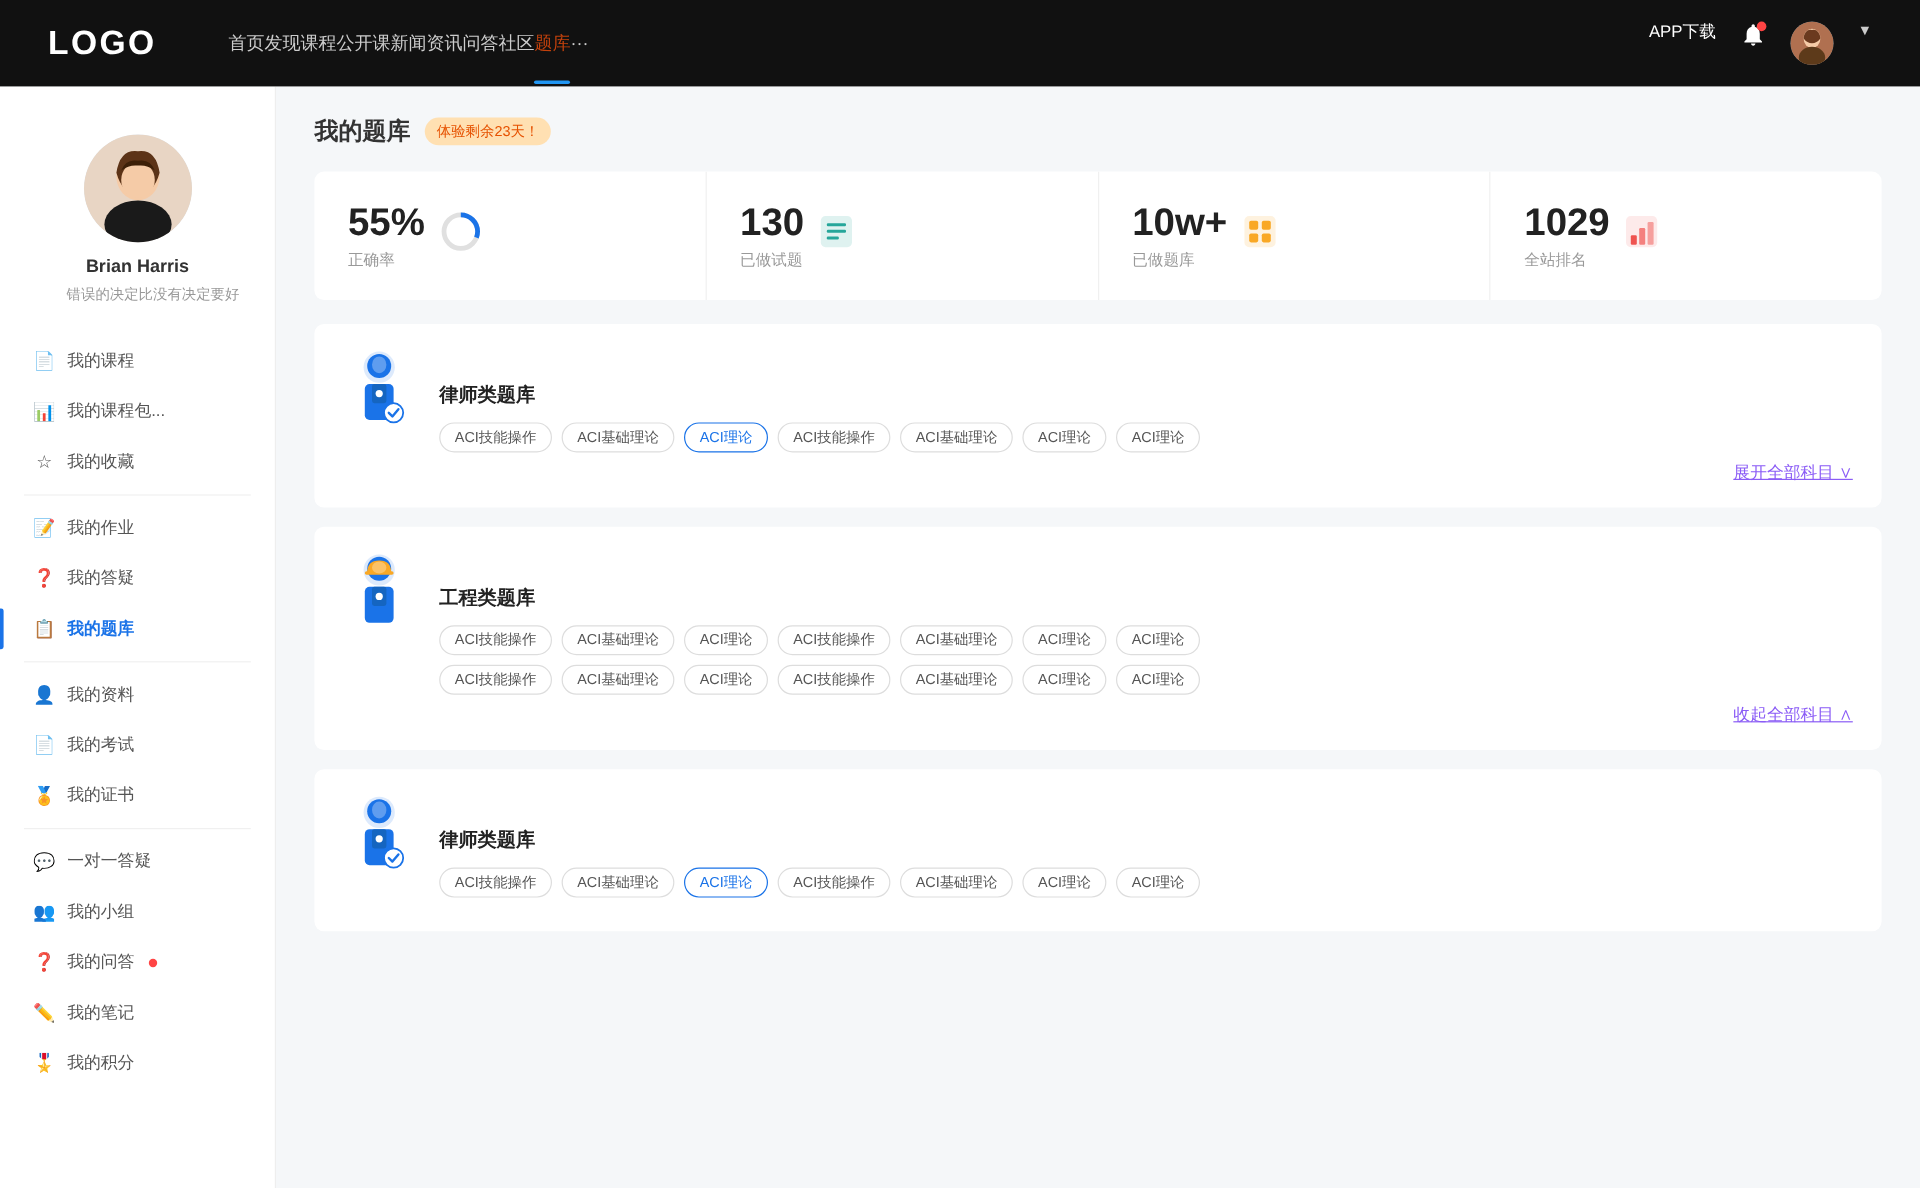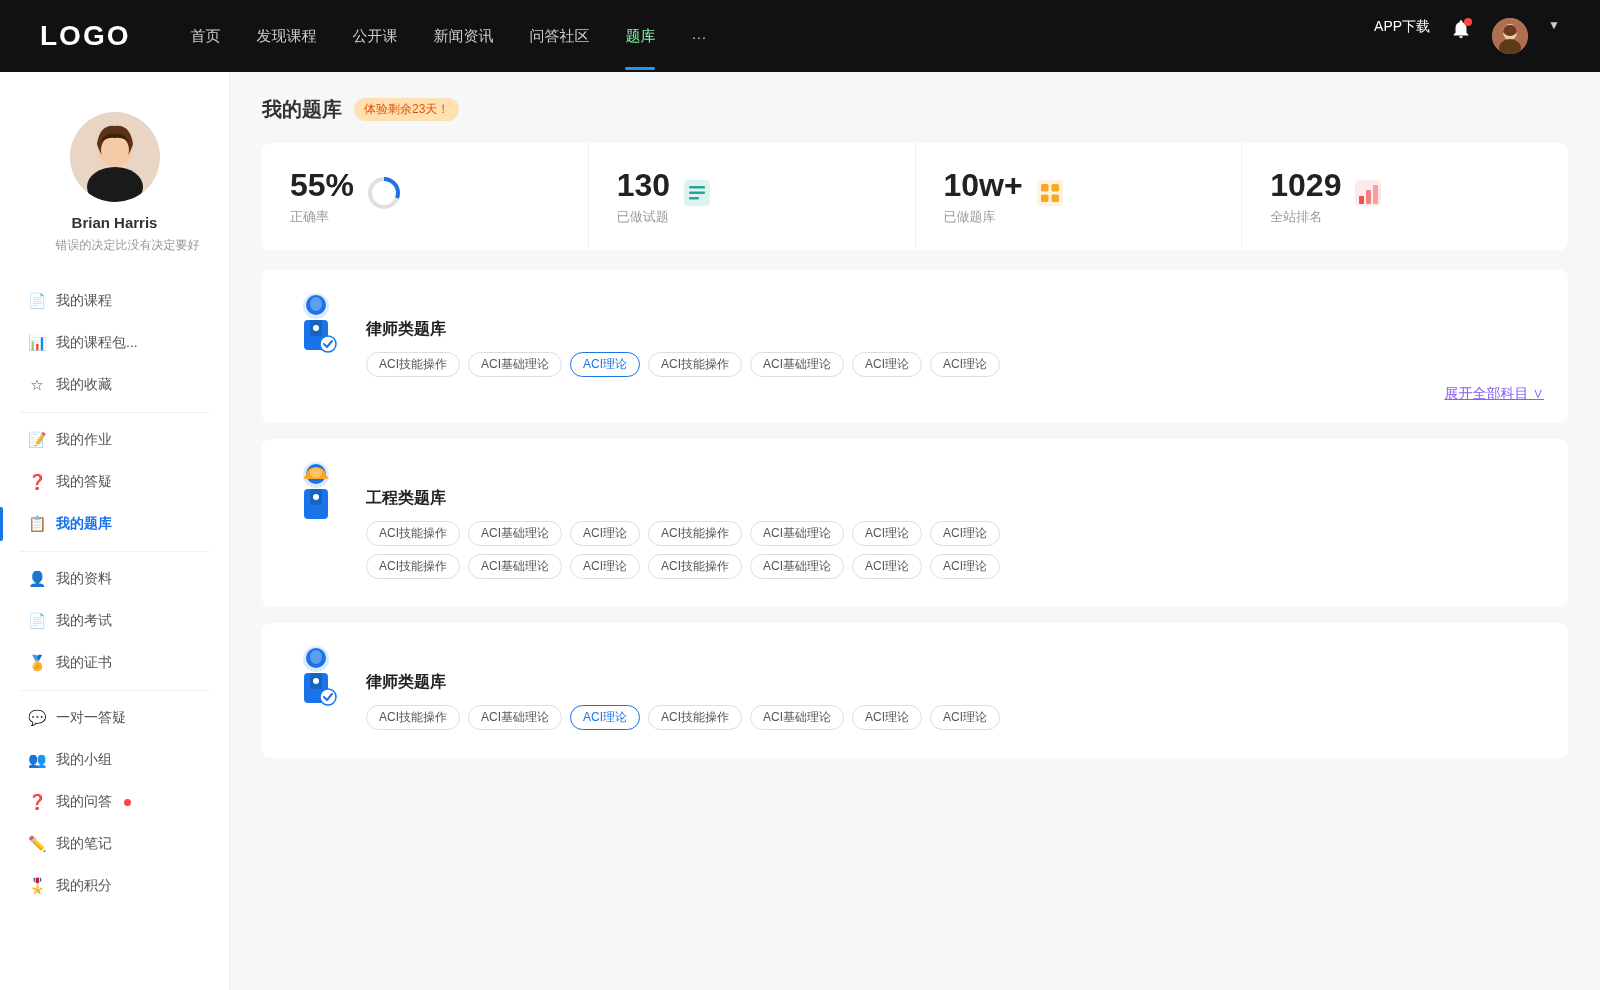--- a/index.html
+++ b/index.html
@@ -17,32 +17,31 @@
     .nav-logo {
       color: #fff;
       font-size: 28px;
       font-weight: 900;
       letter-spacing: 2px;
       margin-right: 60px;
     }
     .nav-links {
       display: flex;
       align-items: center;
-      gap: 36px;
       flex: 1;
     }
     .nav-link {
       color: #ccc;
       font-size: 15px;
       cursor: pointer;
       text-decoration: none;
       position: relative;
     }
     .nav-link.active {
-      color: #86efac;
+      color: #c2410c;
     }
     .nav-link.active::after {
       content: '';
       position: absolute;
       bottom: -24px;
       left: 0;
       right: 0;
       height: 3px;
       background: #2196f3;
       border-radius: 2px;
@@ -497,20 +496,21 @@
         </div>
         <div class="tags-row">
           <span class="tag">ACI技能操作</span>
           <span class="tag">ACI基础理论</span>
           <span class="tag">ACI理论</span>
           <span class="tag">ACI技能操作</span>
           <span class="tag">ACI基础理论</span>
           <span class="tag">ACI理论</span>
           <span class="tag">ACI理论</span>
         </div>
+        <div class="expand-link">收起全部科目 ∧</div>
       </div>
     </div>
 
     <div class="qbank-card">
       <div class="qbank-icon">
         <svg class="lawyer-icon-svg" viewBox="0 0 56 66" xmlns="http://www.w3.org/2000/svg">
           <circle cx="28" cy="14" r="13" fill="#1a73e8" opacity="0.15"></circle>
           <circle cx="28" cy="13" r="10" fill="#1a73e8"></circle>
           <ellipse cx="28" cy="12" rx="6" ry="7" fill="#fff" opacity="0.3"></ellipse>
           <rect x="16" y="28" width="24" height="30" rx="4" fill="#1a73e8"></rect>

